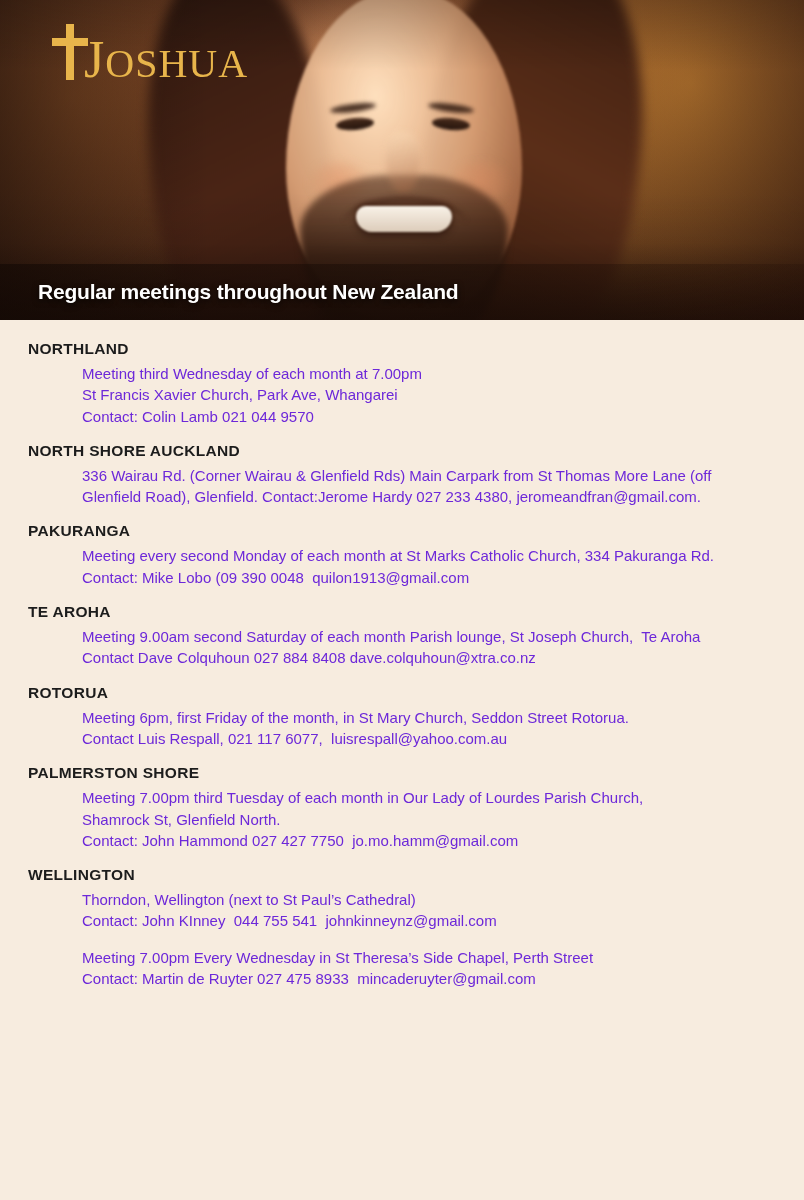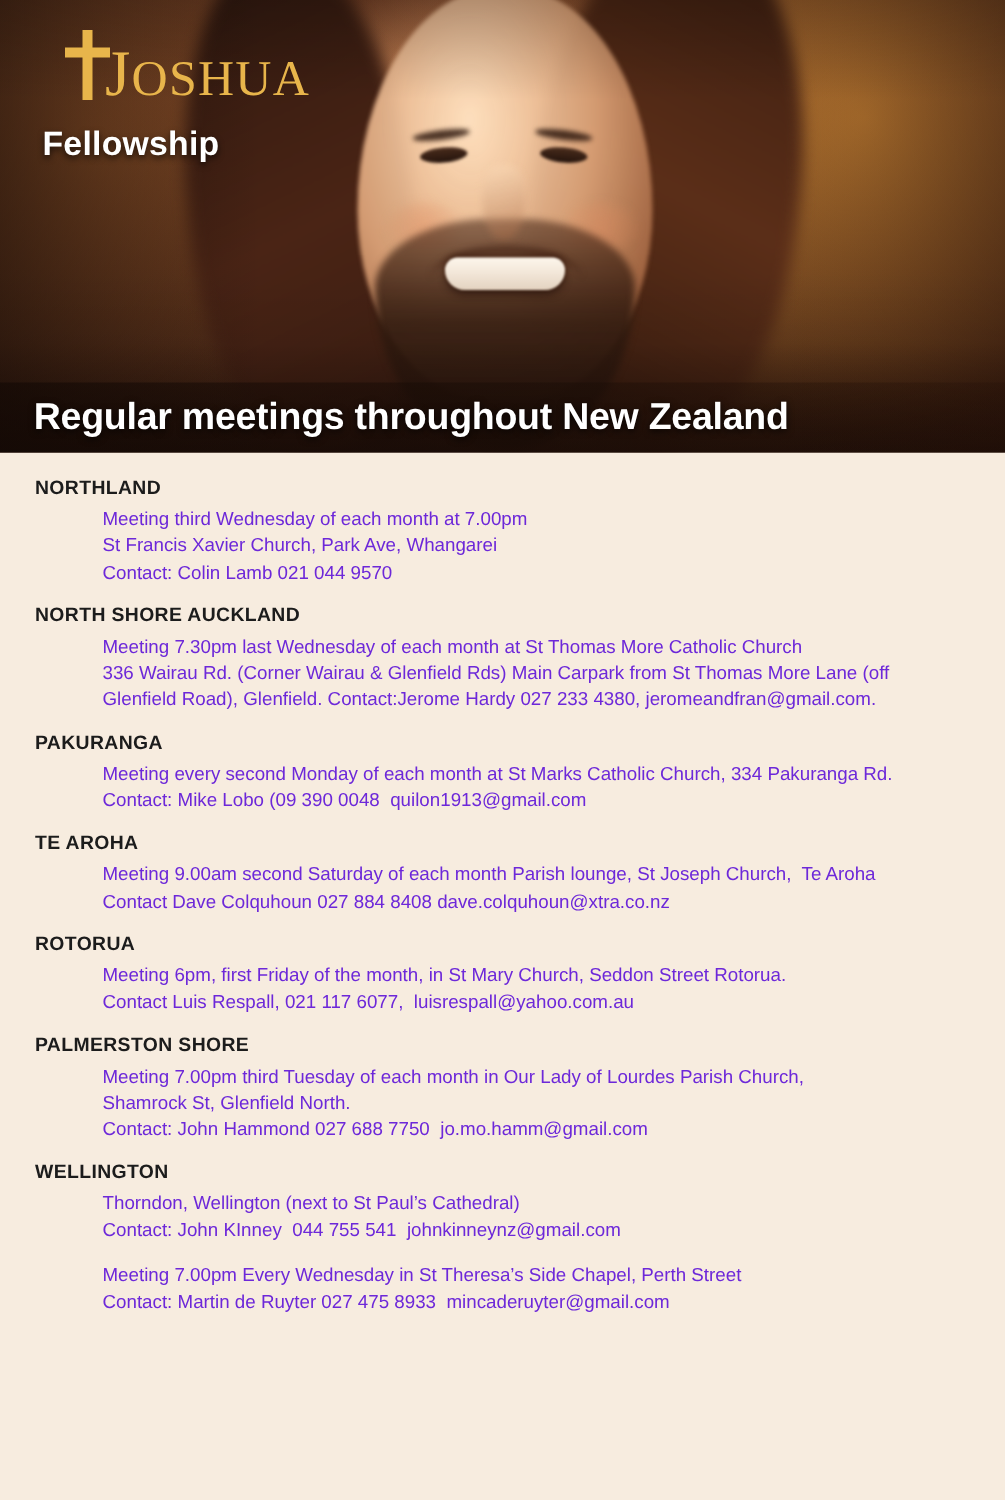--- a/index.html
+++ b/index.html
@@ -18,21 +18,21 @@
     width: 804px;
     height: 1200px;
     background: #f7ecdf;
     overflow: hidden;
   }
 
   
   .hero {
     position: relative;
     width: 804px;
-    height: 362px;
+    height: 320px;
     overflow: hidden;
     background: #2a1a14;
   }
   .hero-art {
     position: absolute;
     inset: 0;
     background:
       
       radial-gradient(circle at 86% 26%, rgba(255,170,60,0.55) 0%, rgba(255,140,40,0.12) 34%, rgba(0,0,0,0) 60%),
       
@@ -172,23 +172,23 @@
   .banner {
     position: absolute;
     left: 0; right: 0; bottom: 0;
     height: 56px;
     display: flex;
     align-items: center;
     padding-left: 26px;
     background: linear-gradient(90deg, rgba(18,8,4,0.62) 0%, rgba(24,11,5,0.42) 55%, rgba(30,12,5,0.22) 100%);
   }
   .banner h1 {
-    margin: 1px;
+    margin: 12px;
     color: #ffffff;
-    font-size: 30px;
+    font-size: 21px;
     font-weight: bold;
     letter-spacing: -0.2px;
     text-shadow: 0 2px 6px rgba(0,0,0,0.75);
   }
 
   
   .content {
     padding: 20px 20px 0 28px;
   }
   .region {
@@ -235,42 +235,40 @@
 
     <div class="logo">
       <div class="logo-word">
         <svg class="logo-cross" viewBox="0 0 44 60">
           <rect x="18" y="2" width="8" height="56" fill="#e8b54b"></rect>
           <rect x="4" y="16" width="36" height="8" fill="#e8b54b"></rect>
         </svg>
         <div class="joshua-text"><span class="cap">J</span><span>OSHUA</span></div>
       </div>
       <div class="fellowship">
-        <div>Fellowship</div>
       </div>
     </div>
 
     <div class="banner">
       <h1>Regular meetings throughout New Zealand</h1>
     </div>
   </div>
 
   <div class="content">
       <div class="region">
         <div class="region-name">NORTHLAND</div>
         <div class="region-lines">
           <div>Meeting third Wednesday of each month at 7.00pm</div>
           <div>St Francis Xavier Church, Park Ave, Whangarei</div>
           <div>Contact: Colin Lamb 021 044 9570</div>
         </div>
       </div>
       <div class="region">
         <div class="region-name">NORTH SHORE AUCKLAND</div>
         <div class="region-lines">
-          <div>Meeting 7.30pm last Wednesday of each month at St Thomas More Catholic Church</div>
           <div>336 Wairau Rd. (Corner Wairau &amp; Glenfield Rds) Main Carpark from St Thomas More Lane (off</div>
           <div>Glenfield Road), Glenfield. Contact:Jerome Hardy 027 233 4380, jeromeandfran@gmail.com.</div>
         </div>
       </div>
       <div class="region">
         <div class="region-name">PAKURANGA</div>
         <div class="region-lines">
           <div>Meeting every second Monday of each month at St Marks Catholic Church, 334 Pakuranga Rd.</div>
           <div>Contact: Mike Lobo (09 390 0048  quilon1913@gmail.com</div>
         </div>
@@ -287,21 +285,21 @@
         <div class="region-lines">
           <div>Meeting 6pm, first Friday of the month, in St Mary Church, Seddon Street Rotorua.</div>
           <div>Contact Luis Respall, 021 117 6077,  luisrespall@yahoo.com.au</div>
         </div>
       </div>
       <div class="region">
         <div class="region-name">PALMERSTON SHORE</div>
         <div class="region-lines">
           <div>Meeting 7.00pm third Tuesday of each month in Our Lady of Lourdes Parish Church,</div>
           <div>Shamrock St, Glenfield North.</div>
-          <div>Contact: John Hammond 027 688 7750  jo.mo.hamm@gmail.com</div>
+          <div>Contact: John Hammond 027 427 7750  jo.mo.hamm@gmail.com</div>
         </div>
       </div>
       <div class="region">
         <div class="region-name">WELLINGTON</div>
         <div class="region-lines">
           <div>Thorndon, Wellington (next to St Paul’s Cathedral)</div>
           <div>Contact: John KInney  044 755 541  johnkinneynz@gmail.com</div>
         </div>
       </div>
       <div class="region">

